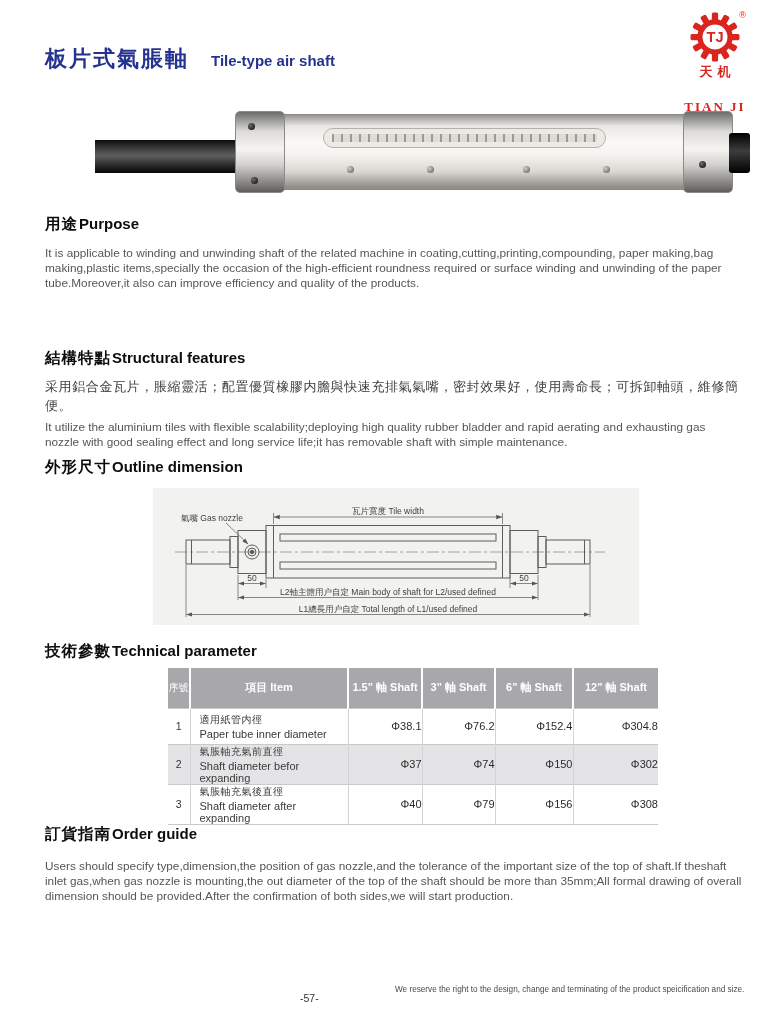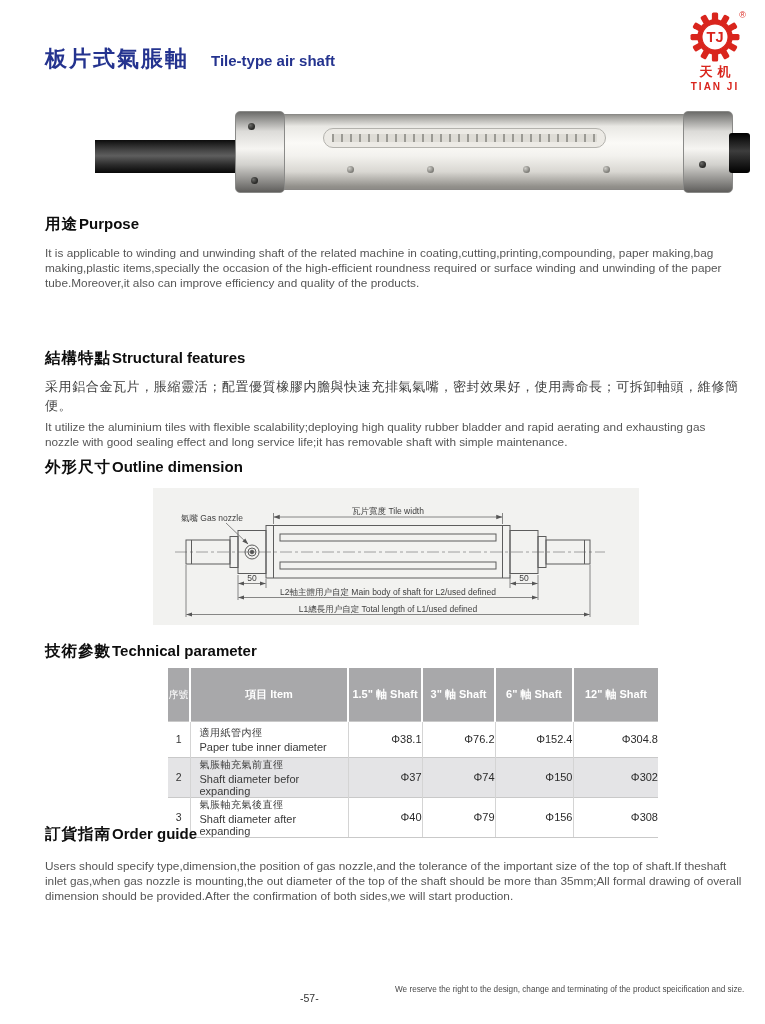--- a/index.html
+++ b/index.html
@@ -7,21 +7,21 @@
   body { font-family:"Liberation Sans", sans-serif; }
   #page { position:relative; width:765px; height:1024px; background:#fff; overflow:hidden; margin:0 auto; }
 
   
   .title-row { position:absolute; left:45px; top:44px; display:flex; align-items:baseline; gap:22px; }
   .title-zh { font-size:22px; font-weight:bold; color:#24338f; letter-spacing:2px; }
   .title-en { font-size:15px; font-weight:bold; color:#24338f; }
   .logo { position:absolute; left:682px; top:12px; width:66px; text-align:center; color:#d9251d; }
   .logo .reg { position:absolute; right:2px; top:-2px; font-size:9px; color:#d9251d; }
   .logo .zh { font-size:13px; letter-spacing:5px; margin-top:1px; font-weight:bold; padding-left:5px; }
-  .logo .en { font-size:10px; letter-spacing:2px; margin-top:0; font-weight:bold; }
+  .logo .en { font-size:13px; letter-spacing:2px; margin-top:18px; font-weight:bold;font-family:Liberation Serif, serif; }
 
   
   .photo { position:absolute; left:95px; top:103px; width:655px; height:97px; }
   .rod-left { position:absolute; left:0; top:37px; width:170px; height:33px;
     background:linear-gradient(180deg,#0c0c0c 0%,#474747 32%,#5e5e5e 48%,#2c2c2c 75%,#070707 100%); }
   .body-main { position:absolute; left:143px; top:11px; width:473px; height:76px; border-radius:4px;
     background:linear-gradient(180deg,#8f8e8a 0%,#e9e8e4 16%,#fbfaf7 38%,#f3f2ee 55%,#d9d7d2 76%,#908e89 96%);
     box-shadow:inset 0 0 2px #777; }
   .collar { position:absolute; top:8px; width:50px; height:82px; border-radius:5px; border:1px solid #8a8a88;
     background:linear-gradient(180deg,#6c6c6a 0%,#dcdbd8 24%,#f6f5f2 46%,#d2d1cd 66%,#5f5e5c 100%); }
@@ -42,21 +42,21 @@
   .sec-h .en { font-size:15px; font-weight:bold; color:#0d0d0d; }
   .para { position:absolute; left:45px; width:697px; }
   .para .zh { font-size:13px; color:#3d3d3d; line-height:19px; letter-spacing:0.6px; }
   .para .en { font-size:11.8px; color:#565656; line-height:14.8px; }
 
   
   .draw-box { position:absolute; left:153px; top:488px; width:486px; height:137px; background:#f2f2f0; }
 
   
   .tech-table { position:absolute; left:168px; top:668px; width:490px; border-collapse:collapse; table-layout:fixed; }
-  .tech-table th { background:#a8a8aa; color:#fff; font-size:11px; font-weight:bold; height:53px;
+  .tech-table th { background:#a8a8aa; color:#fff; font-size:11px; font-weight:bold; height:40px;
     text-align:center; vertical-align:middle; }
   .tech-table th + th { border-left:2px solid #fff; }
   .tech-table th.no { font-size:10px; line-height:11px; font-weight:normal; }
   .tech-table td { height:36px; vertical-align:middle; border-top:1px solid #c9c9c9; }
   .tech-table tr.alt td { background:#e4e4e6; }
   .tech-table td.no { text-align:center; font-size:10.5px; color:#333; }
   .tech-table td.item { padding-left:9px; border-left:1px solid #d4d4d4; }
   .tech-table td.val { text-align:right; font-size:11px; color:#2b2b2b; border-left:1px solid #d4d4d4; }
   .tech-table tr:last-child td { border-bottom:1px solid #c9c9c9; }
   .item .czh { font-size:10px; color:#3a3a3a; letter-spacing:0.5px; }

